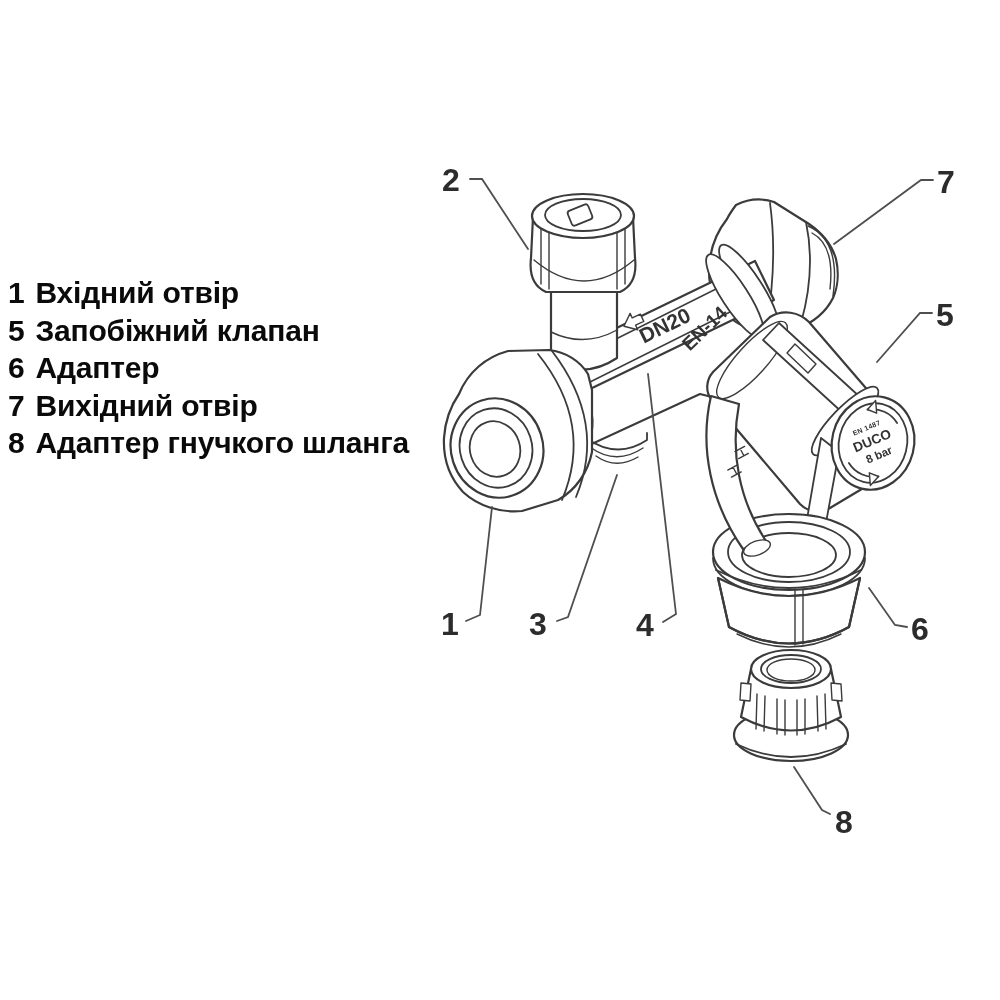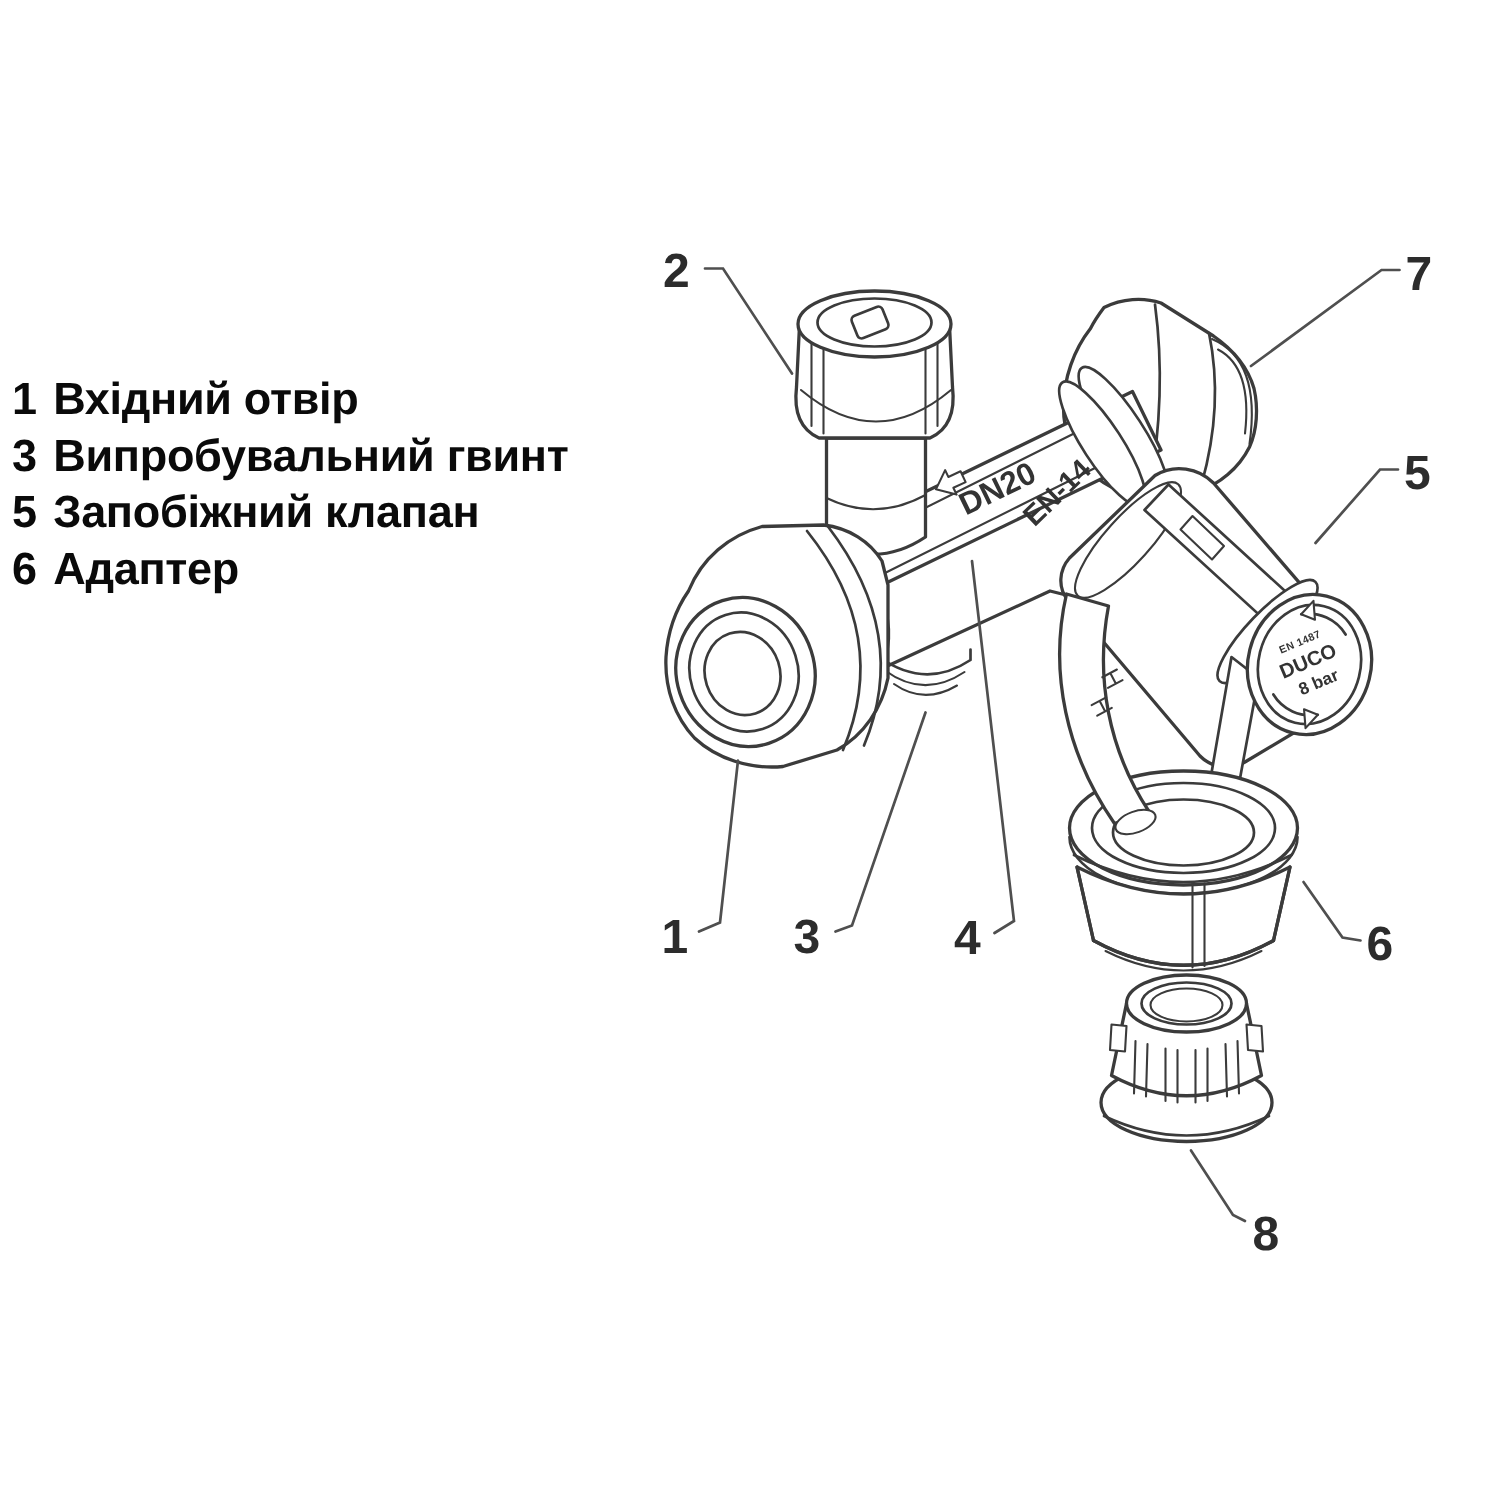--- a/index.html
+++ b/index.html
@@ -3,21 +3,21 @@
 <meta charset="utf-8">
 <style>
   html,body{margin:0;padding:0;}
   body{
     width:1000px;height:1000px;
     background:var(--background,#ffffff);
     font-family:"Liberation Sans", sans-serif;
   }
   .page{position:relative;width:1000px;height:1000px;overflow:hidden;background:var(--background,#fff);}
   .legend{
-    position:absolute;left:8px;top:248px;width:452px;
+    position:absolute;left:8px;top:274px;width:452px;
     color:var(--text,#0a0a0a);
     font-weight:bold;font-size:30px;line-height:37.6px;letter-spacing:-0.2px;
   }
   .legend-line{white-space:normal;}
   .legend-num{margin-right:11px;}
   svg.drawing{position:absolute;left:0;top:0;width:1000px;height:1000px;}
   .ln{stroke:var(--line,#3b3b3b);fill:none;stroke-width:2.2;stroke-linecap:round;stroke-linejoin:round;}
   .lnf{stroke:var(--line,#3b3b3b);fill:#ffffff;stroke-width:2.2;stroke-linecap:round;stroke-linejoin:round;}
   .med{stroke-width:1.8;}
   .thin{stroke-width:1.4;}
@@ -25,23 +25,24 @@
   .callout-num{font-family:"Liberation Sans",sans-serif;font-weight:bold;font-size:32px;fill:#2c2c2c;}
   .mark{font-family:"Liberation Sans",sans-serif;font-weight:bold;fill:#333333;}
 </style>
 </head>
 <body>
 
 <div class="page">
 
   <div class="legend">
     <div class="legend-line"><span class="legend-num">1</span><span>Вхідний отвір</span></div>
-    <div class="legend-line"><span class="legend-num">3</span><span>Випробувальний гвинт</span></div>
     <div class="legend-line"><span class="legend-num">5</span><span>Запобіжний клапан</span></div>
     <div class="legend-line"><span class="legend-num">6</span><span>Адаптер</span></div>
+    <div class="legend-line"><span class="legend-num">7</span><span>Вихідний отвір</span></div>
+    <div class="legend-line"><span class="legend-num">8</span><span>Адаптер гнучкого шланга</span></div>
   </div>
 
   <svg class="drawing" viewBox="0 0 1000 1000">
 
     <g>
       <path class="lnf" d="M736,205 C748,199 762,198 774,202 L809,224 C822,233 832,245 836,259 C839,272 838,287 833,298 C826,312 813,323 798,328 L766,331 C752,331 738,325 727,315 C716,304 709,289 709,272 C709,252 716,233 727,219 C730,213 733,209 736,205 Z"></path>
       <path class="ln med" d="M770,203 Q778,262 766,330"></path>
       <path class="ln med" d="M806,222 Q816,270 801,323"></path>
       <path class="ln thin" d="M808,226 Q841,240 833,296"></path>
       <path class="ln thin" d="M812,233 Q835,245 830,289"></path>

